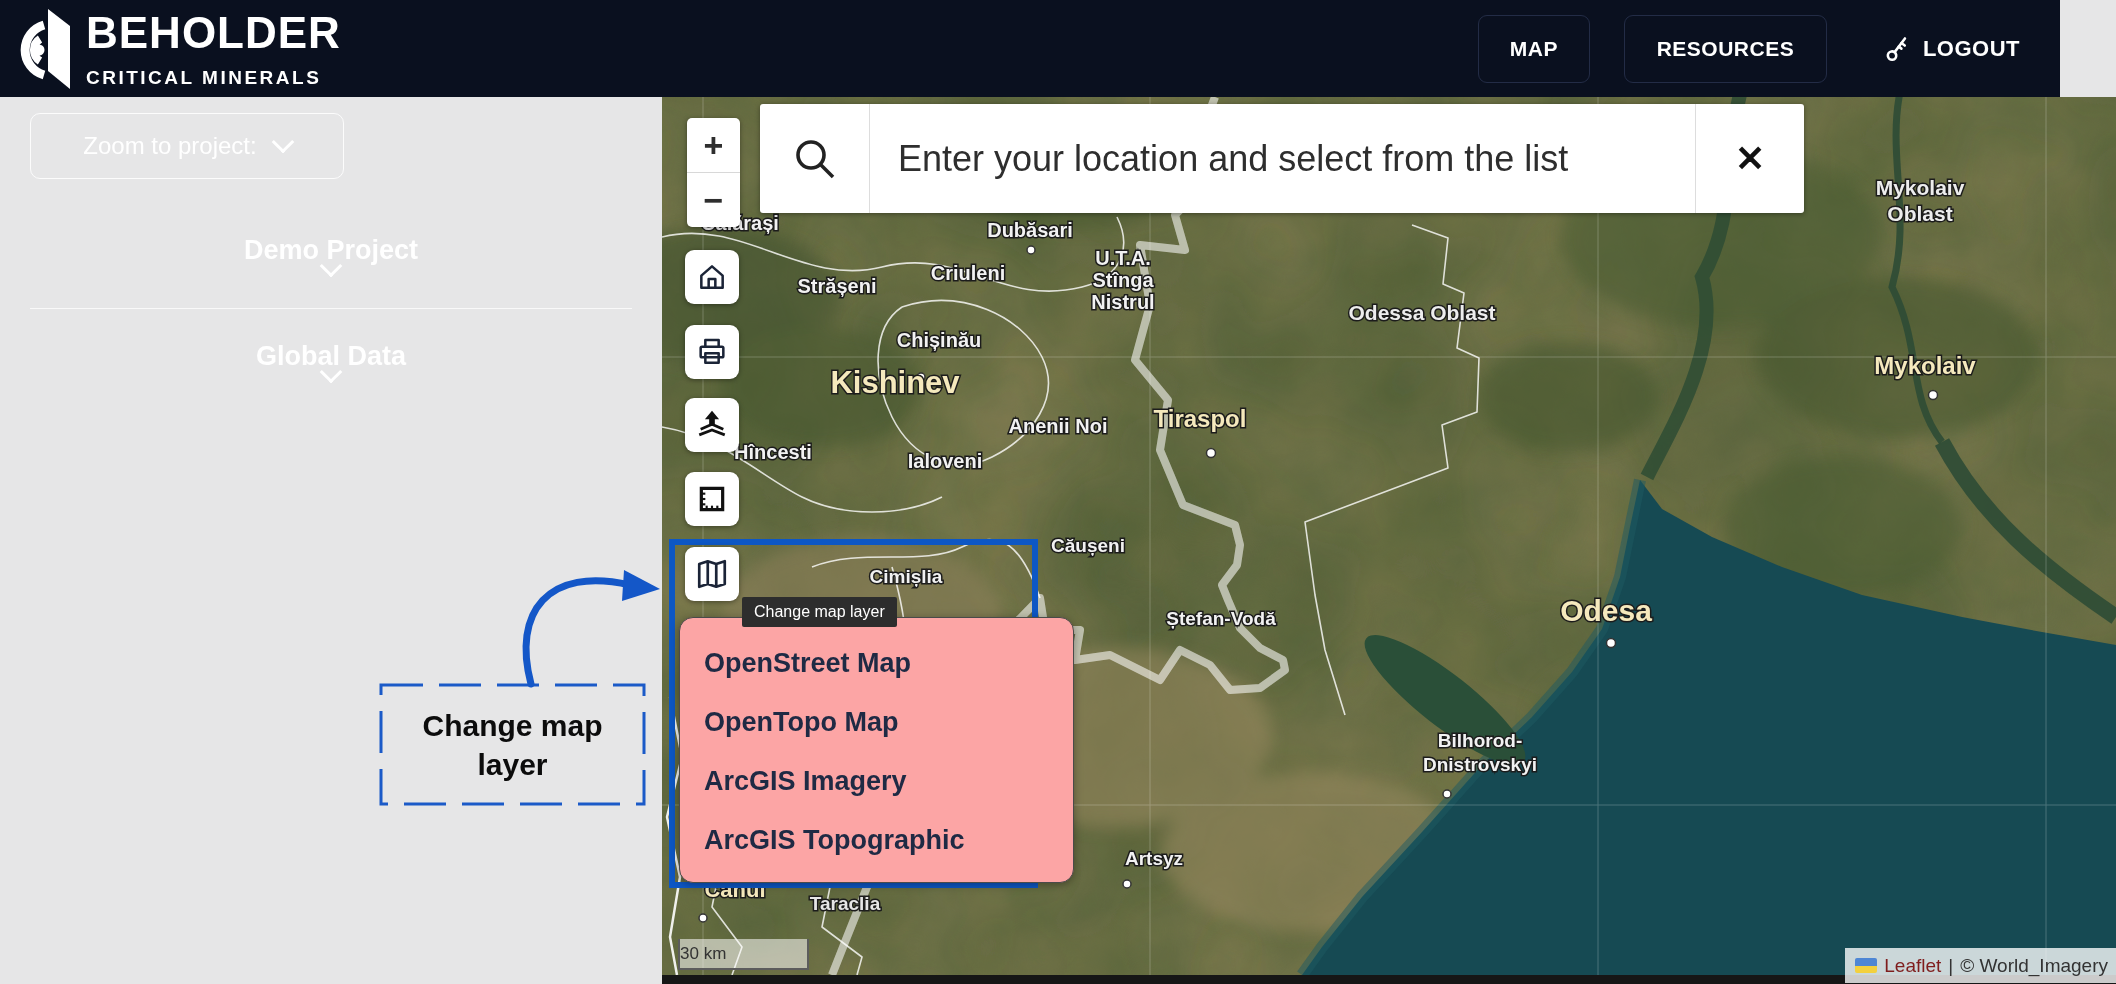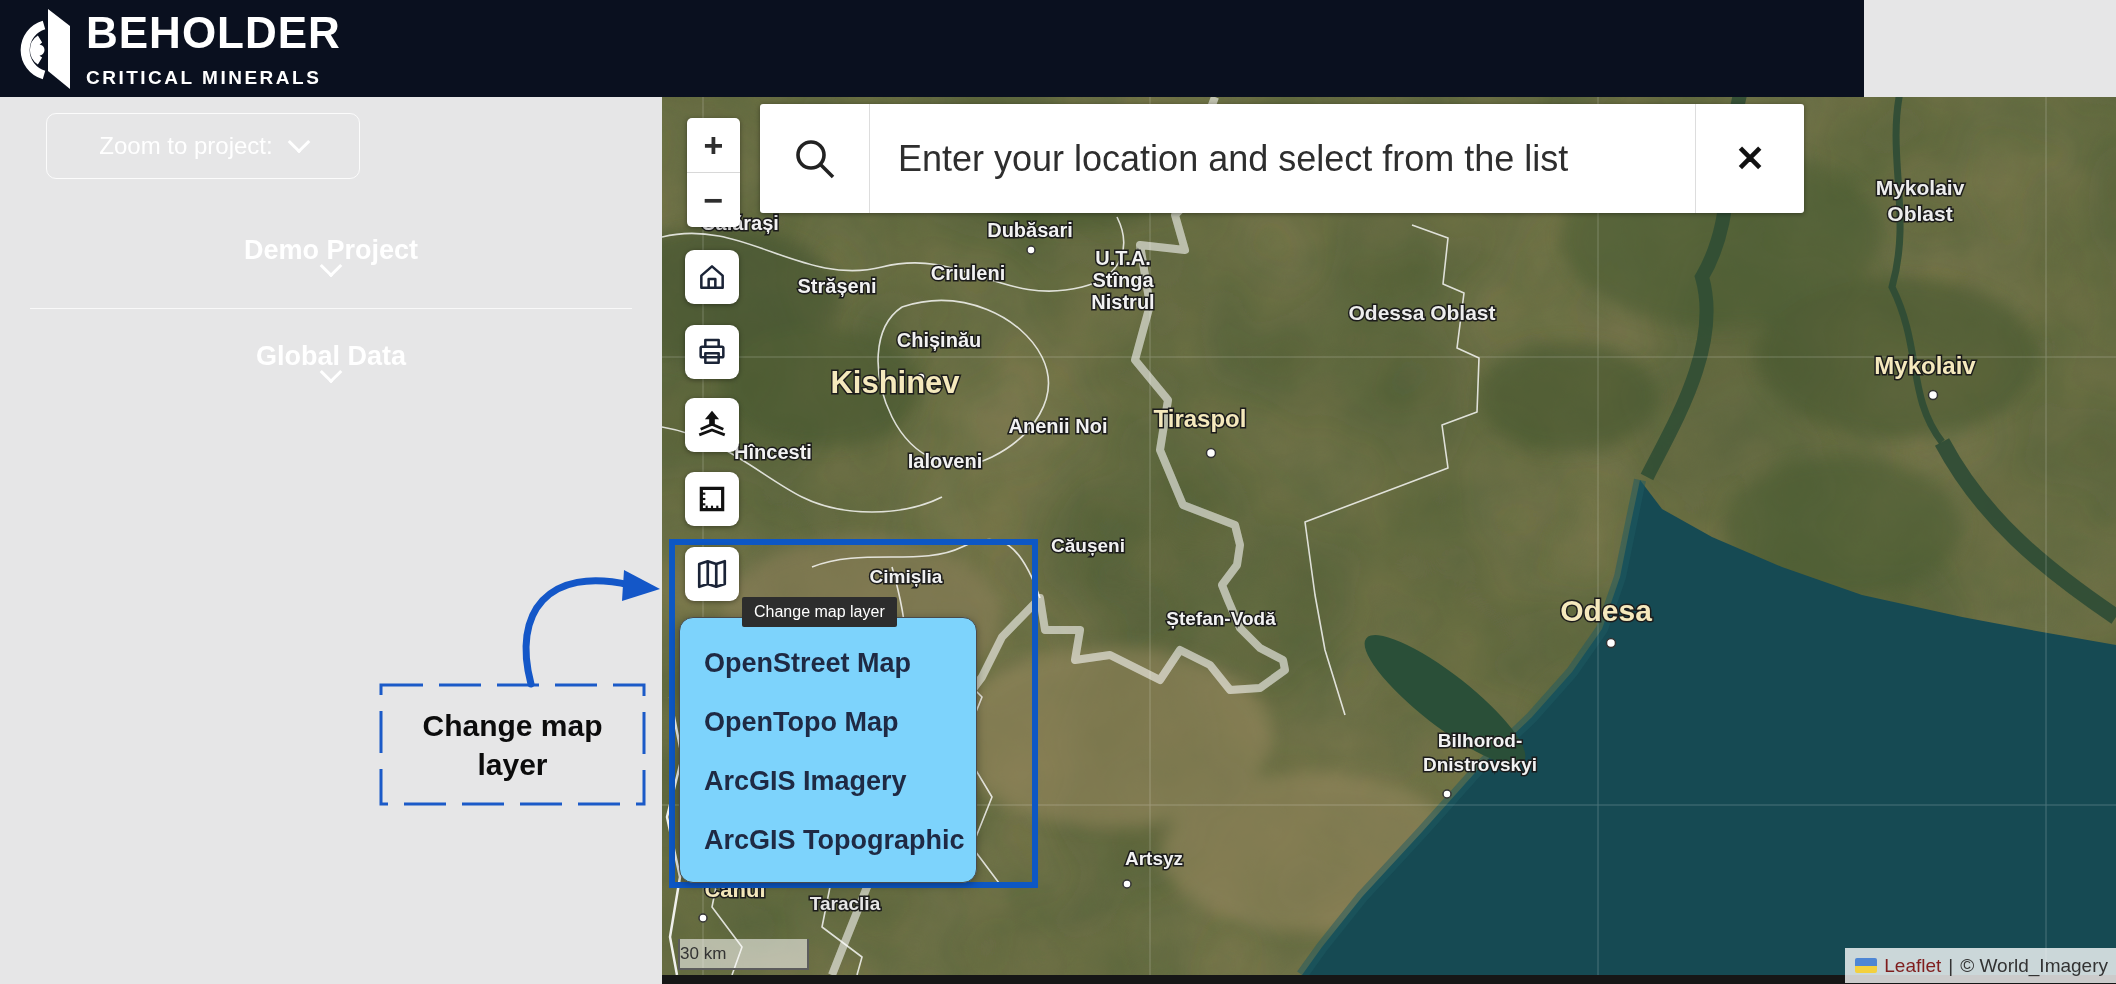--- a/index.html
+++ b/index.html
@@ -1,36 +1,36 @@
 <!DOCTYPE html>
 <html><head>
 <meta charset="utf-8">
 <style>
   html,body{margin:0;padding:0;background:#0a101f;}
   *{box-sizing:border-box;font-family:"Liberation Sans",sans-serif;}
   #app{position:relative;width:2116px;height:984px;overflow:hidden;background:#e6e6e7;}
 
   
-  #header{position:absolute;left:0;top:0;width:1864px;height:97px;background:#0a101f;z-index:40;display:flex;align-items:center;}
+  #header{position:absolute;left:0;top:0;width:2060px;height:97px;background:#0a101f;z-index:40;display:flex;align-items:center;}
   .brand{display:flex;align-items:center;gap:14px;margin-left:14px;}
   .brand-text{color:#fff;line-height:1;}
   .brand-name{font-size:44px;font-weight:bold;letter-spacing:1px;}
   .brand-sub{font-size:19px;font-weight:600;letter-spacing:2.5px;margin-top:13px;}
   .nav{position:absolute;right:0;top:0;height:97px;display:flex;align-items:center;}
   .nav-btn{height:68px;border:1px solid #232c46;border-radius:9px;color:#fff;font-size:21px;font-weight:bold;
            display:flex;align-items:center;justify-content:center;background:transparent;cursor:pointer;letter-spacing:.5px;}
   #nav-map{width:112px;margin-right:34px;}
   #nav-resources{width:203px;margin-right:56px;}
   .logout{display:flex;align-items:center;gap:12px;color:#fff;font-size:22px;font-weight:bold;margin-right:40px;cursor:pointer;letter-spacing:.5px;}
 
   
   #sidebar{position:absolute;left:0;top:97px;width:662px;height:887px;background:#e6e6e7;z-index:10;}
   .side-controls{display:flex;gap:24px;margin:16px 0 0 30px;}
   .side-btn{height:66px;border:1px solid rgba(255,255,255,.85);border-radius:10px;color:#fff;display:flex;align-items:center;
-            justify-content:center;gap:18px;font-size:24px;background:transparent;cursor:pointer;margin-left:16px;}
+            justify-content:center;gap:18px;font-size:24px;background:transparent;cursor:pointer;}
   #zoom-project-btn{width:314px;font-weight:500;}
   #display-settings-btn{width:238px;font-weight:bold;}
   .chev{width:16px;height:16px;border-right:3px solid #fff;border-bottom:3px solid #fff;transform:rotate(45deg);margin-top:-8px;flex:none;}
   .side-section{position:absolute;left:30px;right:30px;display:flex;align-items:center;justify-content:space-between;color:#fff;font-size:27px;font-weight:bold;cursor:pointer;flex-direction:column;}
   #sec-demo{top:138px;}
   #sec-global{top:244px;}
   .side-divider{position:absolute;left:30px;right:30px;top:211px;height:1px;background:rgba(255,255,255,.75);}
 
   
   #map-wrap{position:absolute;left:662px;top:97px;width:1454px;height:878px;overflow:hidden;background:#6f6e49;}
@@ -49,21 +49,21 @@
   #search-close{width:109px;border-left:1px solid #ddd;display:flex;align-items:center;justify-content:center;
                 font-size:36px;font-weight:bold;color:#111;cursor:pointer;}
 
   .tool-btn{position:absolute;left:685px;width:54px;height:54px;background:#fff;border-radius:9px;z-index:20;
             box-shadow:0 1px 5px rgba(0,0,0,.4);display:flex;align-items:center;justify-content:center;cursor:pointer;}
 
   
   #blue-box{position:absolute;left:669px;top:539px;width:369px;height:349px;border:6px solid #0d57c4;z-index:18;pointer-events:none;}
   #tooltip{position:absolute;left:742px;top:597px;height:30px;padding:0 12px;background:#2d2d2d;color:#fff;font-size:16px;
            display:flex;align-items:center;z-index:30;border-radius:2px;}
-  #layer-menu{position:absolute;left:679px;top:617px;width:298px;height:266px;background:#7dd3fc;border:1px solid #4a4a4a;
+  #layer-menu{position:absolute;left:679px;top:617px;width:395px;height:266px;background:#fca5a5;border:1px solid #4a4a4a;
               border-radius:14px;z-index:25;padding:16px 0 0 24px;box-shadow:0 2px 8px rgba(0,0,0,.35);}
   .layer-item{height:59px;display:flex;align-items:center;font-size:27px;font-weight:600;color:#1f2a44;cursor:pointer;}
 
   
   #scalebar{position:absolute;left:678px;top:939px;width:131px;height:31px;background:rgba(255,255,255,.55);
             border:2px solid #5c5c5c;border-top:none;z-index:15;display:flex;align-items:center;padding-left:0;
             font-size:17px;color:#333;}
   #attribution{position:absolute;right:0;top:948px;height:35px;background:rgba(255,255,255,.78);z-index:22;
                display:flex;align-items:center;padding:0 8px 0 10px;font-size:19px;color:#333;gap:7px;}
   #attribution .leaflet-link{color:#7f1d1d;cursor:pointer;text-decoration:none;}
@@ -208,20 +208,35 @@
         <path d="M34,0 L56,17 L56,80 L34,62 Z" fill="#fff"></path>
         <path d="M30,16 A26 26 0 0 0 30,66" fill="none" stroke="#fff" stroke-width="9"></path>
         <path d="M26,30 A13 13 0 0 0 26,52" fill="none" stroke="#fff" stroke-width="8"></path>
         <circle cx="25" cy="41" r="5.5" fill="#fff"></circle>
       </svg>
       <div class="brand-text">
         <div class="brand-name">BEHOLDER</div>
         <div class="brand-sub">CRITICAL MINERALS</div>
       </div>
     </div>
+    <div class="nav">
+      <div class="nav-btn" id="nav-map">MAP</div>
+      <div class="nav-btn" id="nav-resources">RESOURCES</div>
+      <div class="logout">
+        <svg width="28" height="28" viewBox="0 0 24 24">
+          <g fill="none" stroke="#fff" stroke-width="2.2" stroke-linecap="round" transform="rotate(-8 12 12)">
+            <circle cx="7" cy="17" r="3.6"></circle>
+            <line x1="10" y1="14" x2="20" y2="4"></line>
+            <line x1="16.5" y1="7.5" x2="19" y2="10"></line>
+            <line x1="13.8" y1="10.2" x2="15.8" y2="12.2"></line>
+          </g>
+        </svg>
+        <span>LOGOUT</span>
+      </div>
+    </div>
   </div>
 
   <div id="sidebar">
     <div class="side-controls">
       <div class="side-btn" id="zoom-project-btn">
         <span>Zoom to project:</span>
         <span class="chev"></span>
       </div>
     </div>
     <div class="side-section" id="sec-demo">

